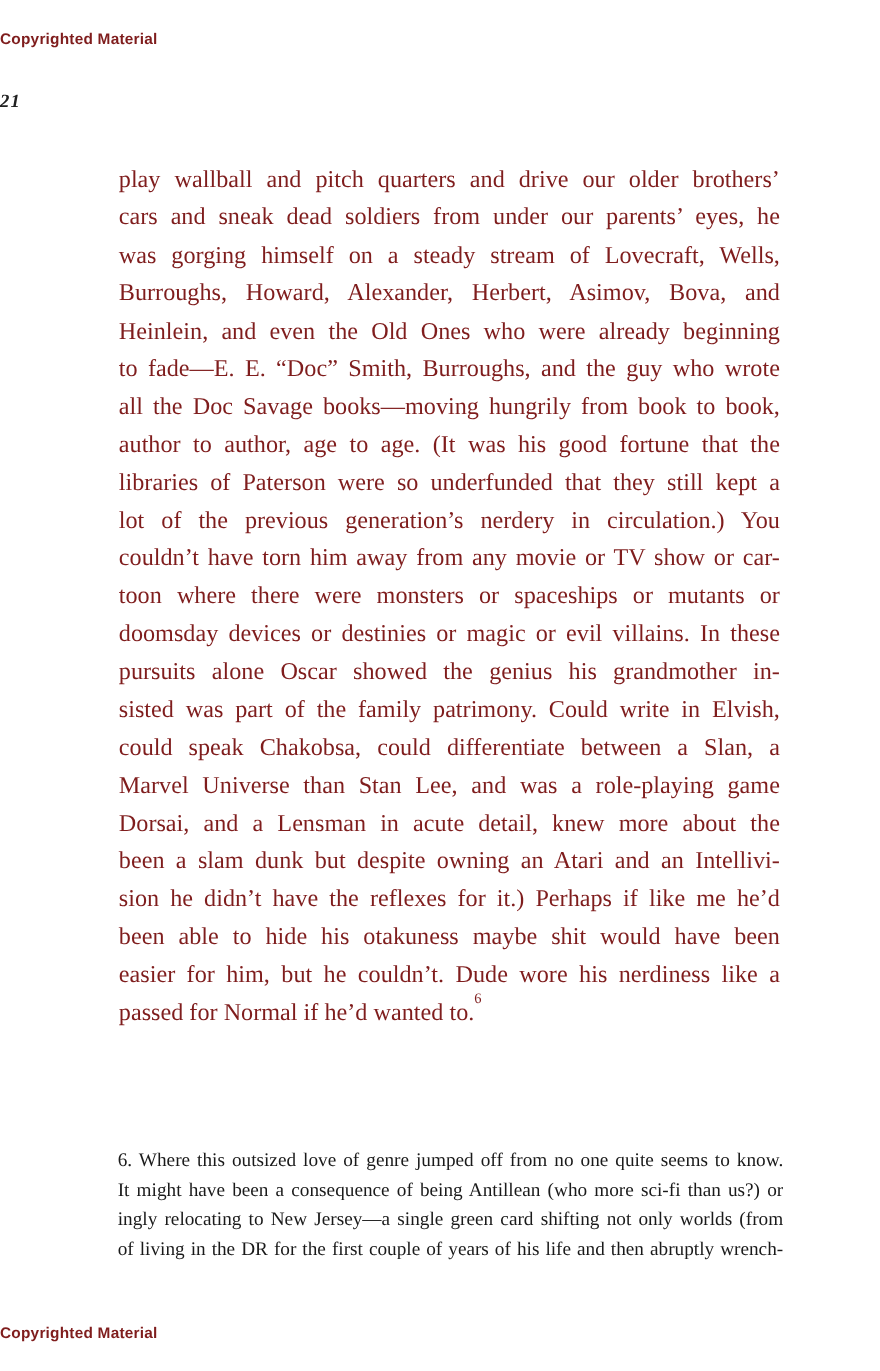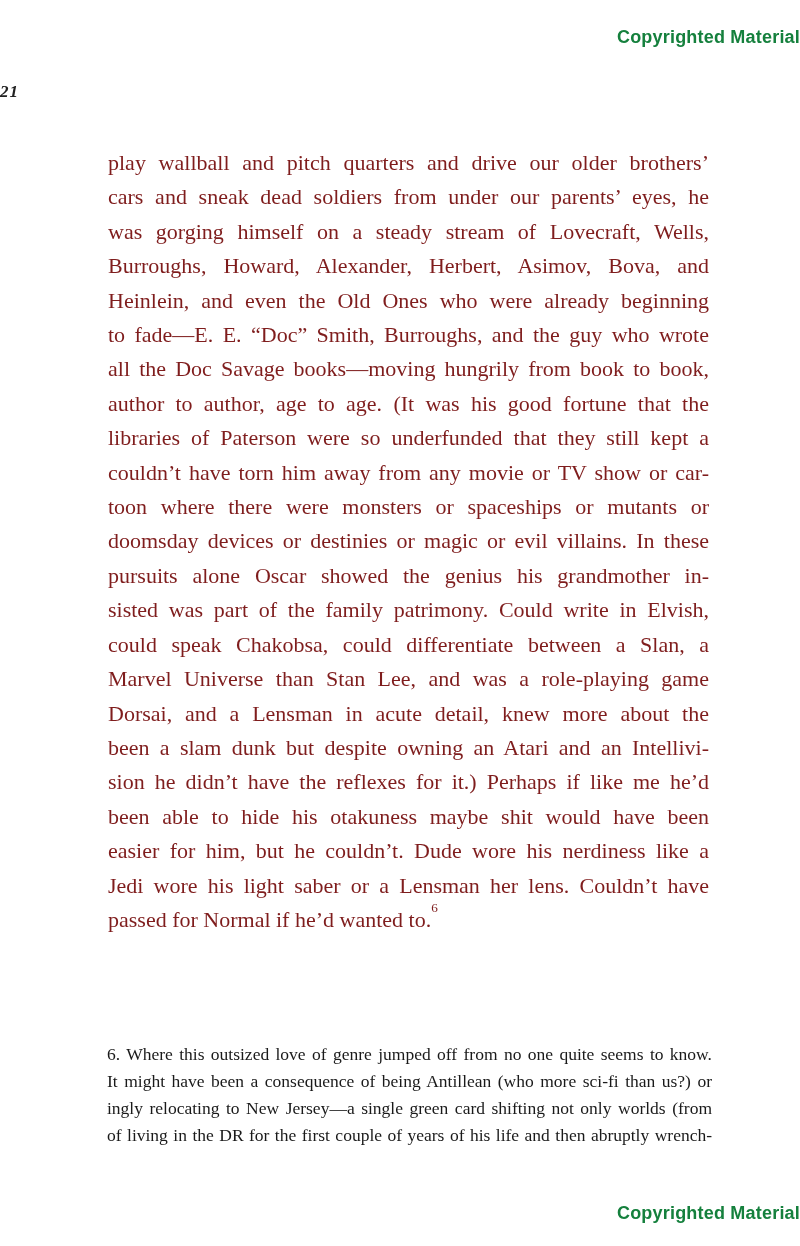--- a/index.html
+++ b/index.html
@@ -12,25 +12,25 @@
     width: 800px;
     height: 1246px;
     background: #ffffff;
     font-family: "Liberation Serif", serif;
     overflow: hidden;
   }
   .notice {
     position: absolute;
     left: 0;
     width: 800px;
-    text-align: right;
+    text-align: left;
     font-family: "Liberation Sans", sans-serif;
     font-weight: 700;
-    font-size: 18px;
-    color: #15803d;
+    font-size: 14px;
+    color: #7f1d1d;
     letter-spacing: 0.2px;
   }
   .notice.top { top: 27px; }
   .notice.bottom { top: 1203px; }
   .page-number {
     position: absolute;
     left: 0;
     top: 82px;
     width: 800px;
     font-family: "Liberation Serif", serif;
@@ -89,33 +89,33 @@
     <div>
         <div class="line">play wallball and pitch quarters and drive our older brothers’</div>
         <div class="line">cars and sneak dead soldiers from under our parents’ eyes, he</div>
         <div class="line">was gorging himself on a steady stream of Lovecraft, Wells,</div>
         <div class="line">Burroughs, Howard, Alexander, Herbert, Asimov, Bova, and</div>
         <div class="line">Heinlein, and even the Old Ones who were already beginning</div>
         <div class="line">to fade—E. E. “Doc” Smith, Burroughs, and the guy who wrote</div>
         <div class="line">all the Doc Savage books—moving hungrily from book to book,</div>
         <div class="line">author to author, age to age. (It was his good fortune that the</div>
         <div class="line">libraries of Paterson were so underfunded that they still kept a</div>
+        <div class="line">lot of the previous generation’s nerdery in circulation.) You</div>
         <div class="line">couldn’t have torn him away from any movie or TV show or car-</div>
         <div class="line">toon where there were monsters or spaceships or mutants or</div>
         <div class="line">doomsday devices or destinies or magic or evil villains. In these</div>
         <div class="line">pursuits alone Oscar showed the genius his grandmother in-</div>
         <div class="line">sisted was part of the family patrimony. Could write in Elvish,</div>
         <div class="line">could speak Chakobsa, could differentiate between a Slan, a</div>
         <div class="line">Marvel Universe than Stan Lee, and was a role-playing game</div>
         <div class="line">Dorsai, and a Lensman in acute detail, knew more about the</div>
         <div class="line">been a slam dunk but despite owning an Atari and an Intellivi-</div>
         <div class="line">sion he didn’t have the reflexes for it.) Perhaps if like me he’d</div>
         <div class="line">been able to hide his otakuness maybe shit would have been</div>
         <div class="line">easier for him, but he couldn’t. Dude wore his nerdiness like a</div>
-        <div class="line">Jedi wore his light saber or a Lensman her lens. Couldn’t have</div>
       </div>
     <div class="line last">
       <span>passed for Normal if he’d wanted to.</span><sup class="fn-ref">6</sup>
     </div>
   </div>
 
   <div class="footnote">
       <div class="fn-line">6. Where this outsized love of genre jumped off from no one quite seems to know.</div>
       <div class="fn-line">It might have been a consequence of being Antillean (who more sci-fi than us?) or</div>
       <div class="fn-line">ingly relocating to New Jersey—a single green card shifting not only worlds (from</div>

